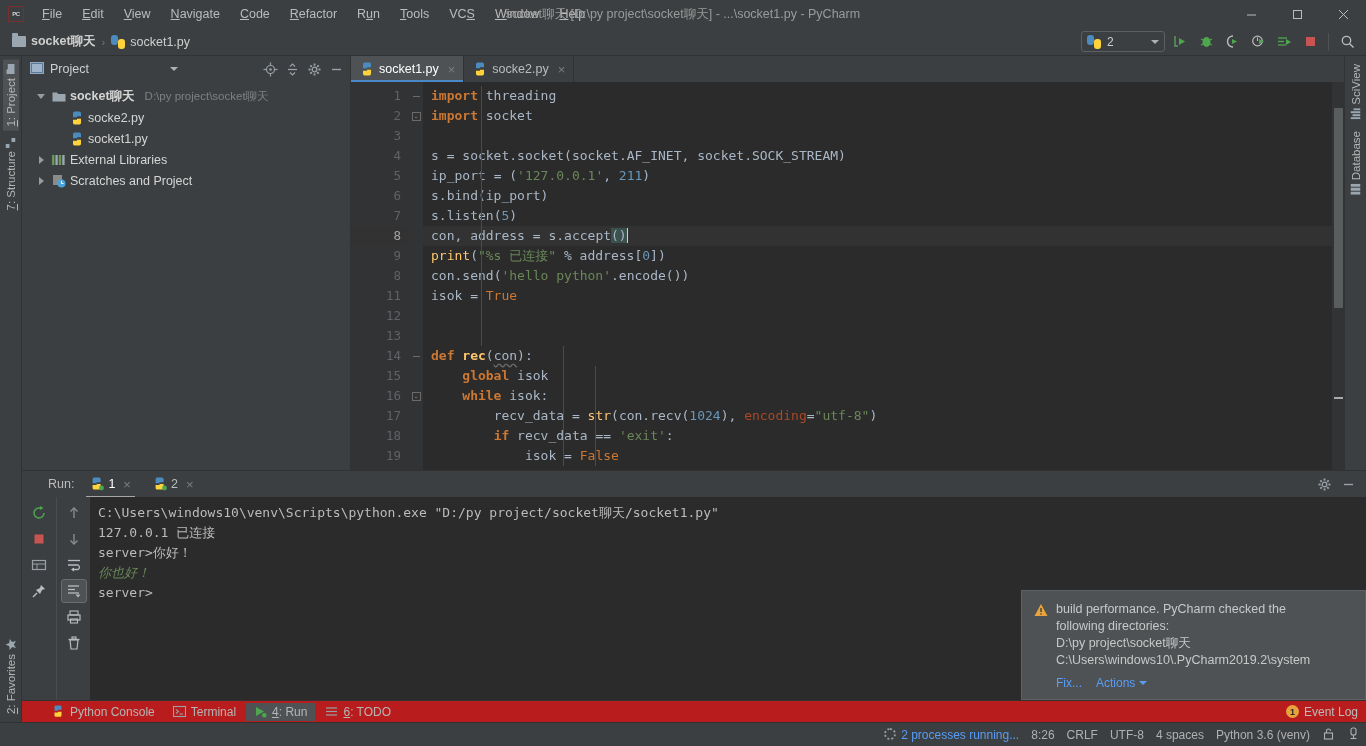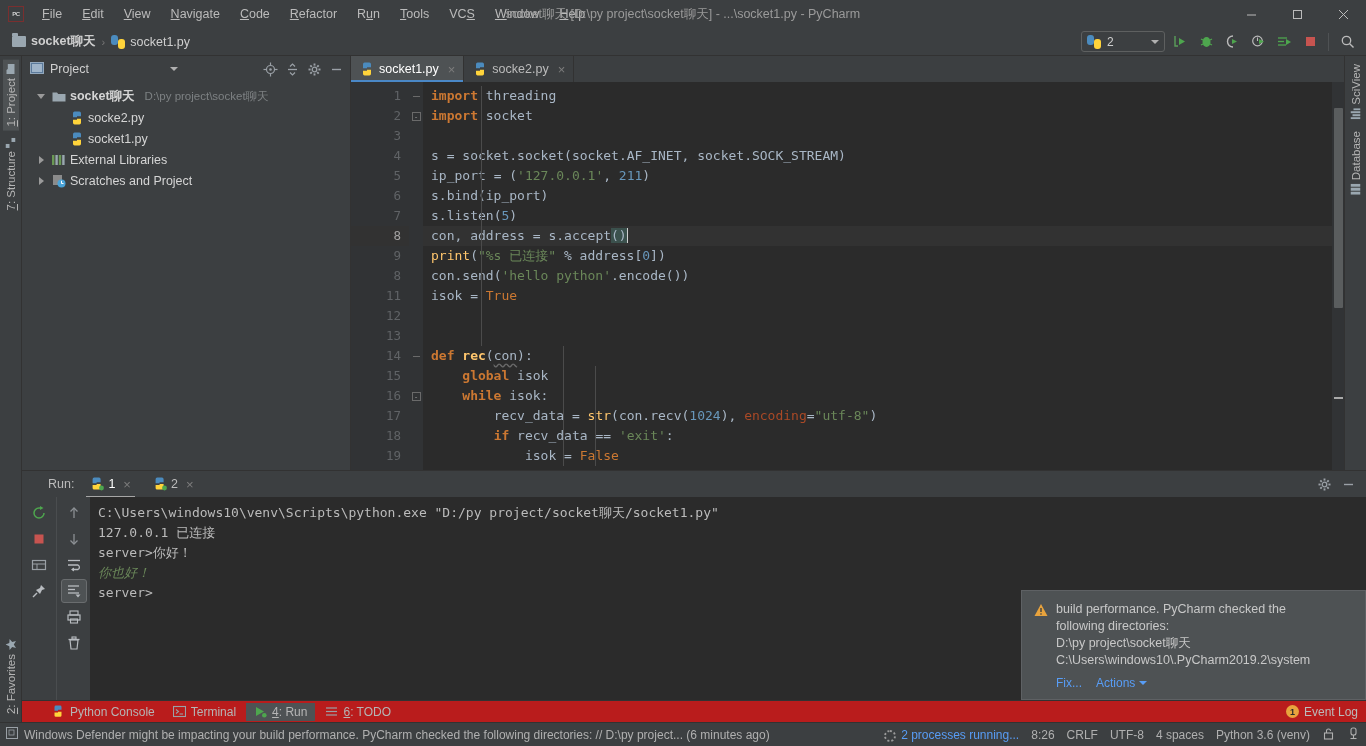--- a/index.html
+++ b/index.html
@@ -822,31 +822,22 @@
           </div>
           <div class="btabs-right">
           <span class="evt-badge">1</span>
           <span>Event Log</span>
         </div>
       </div>
     </div>
   </div>
 
   <div class="status">
-    <span class="st-msg">
-      <span>
-        <svg width="12" height="12" viewBox="0 0 12 12">
-            <rect x="0.5" y="0.5" width="11" height="11" fill="none" stroke="#9aa0a6" stroke-width="1"></rect>
-            <rect x="3" y="3" width="5" height="5" fill="none" stroke="#9aa0a6" stroke-width="0.8"></rect>
-          </svg>
-      </span>
-      <span>Windows Defender might be impacting your build performance. PyCharm checked the following directories: // D:\py project... (6 minutes ago)</span>
-    </span>
     <span class="st-right">
-      <span style="display:flex;align-items:flex-end;gap:5px;">
+      <span style="display:flex;align-items:flex-start;gap:5px;">
         <span class="spinner"></span>
         <span class="st-link">2 processes running...</span>
       </span>
       <span class="st-item">8:26</span>
       <span class="st-item">CRLF</span>
       <span class="st-item">UTF-8</span>
       <span class="st-item">4 spaces</span>
       <span class="st-item">Python 3.6 (venv)</span>
       <span>
         <svg width="13" height="13" viewBox="0 0 13 13">

